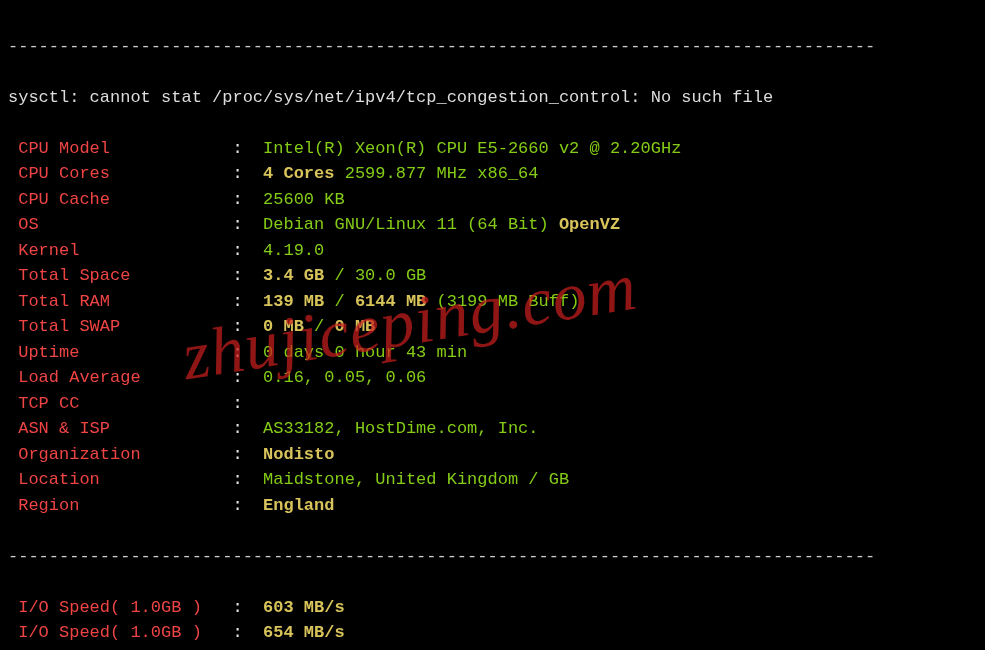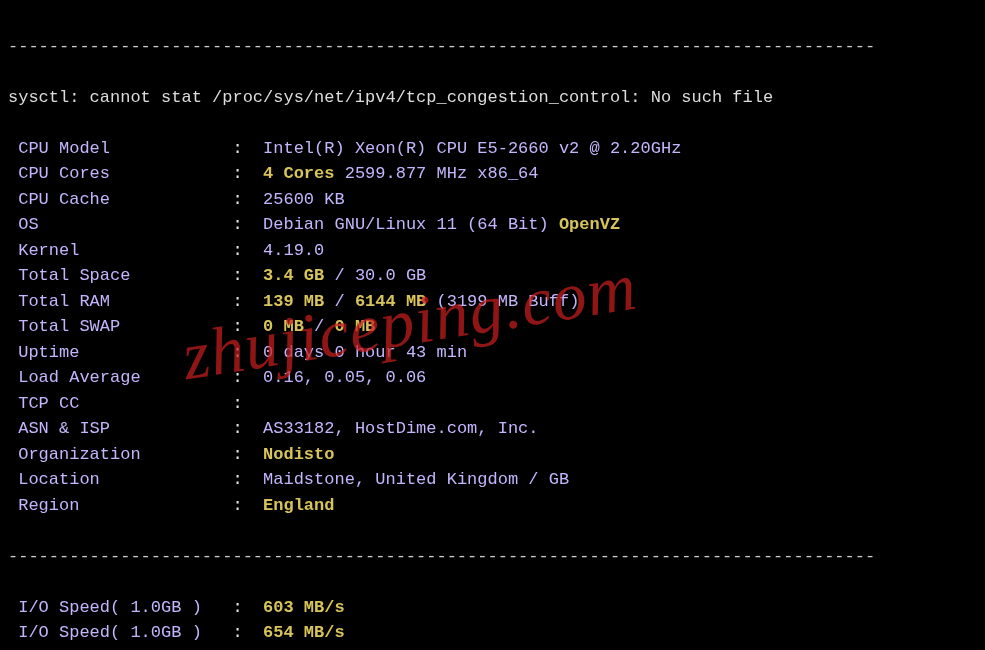--- a/index.html
+++ b/index.html
@@ -22,28 +22,28 @@
   .dash {
     color: #ccc;
     letter-spacing: 0;
     overflow: hidden;
     white-space: nowrap;
   }
   .err {
     color: #ddd;
   }
   .label {
-    color: #c4b5fd;
+    color: #ef4444;
     display: inline-block;
     min-width: 21ch;
   }
   .colon {
     color: #e5e5e5;
   }
-  .cyan { color: #c4b5fd; }
+  .cyan { color: #84cc16; }
   .yellow { color: #d8c45a; font-weight: bold; }
   .row { white-space: pre; }
   .wm {
     position: absolute;
     top: 270px;
     left: 180px;
     font-family: Georgia, "Times New Roman", serif;
     font-size: 68px;
     font-style: italic;
     color: rgba(200, 30, 30, 0.72);

